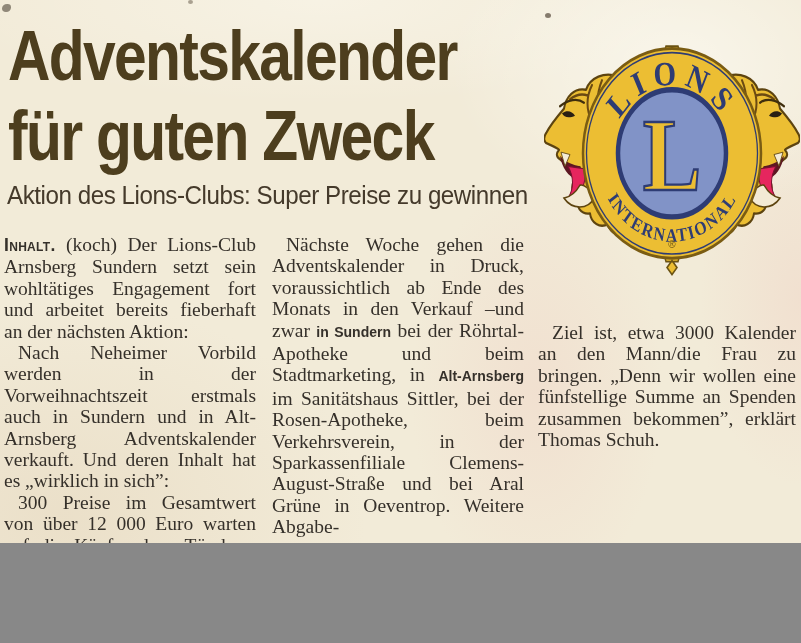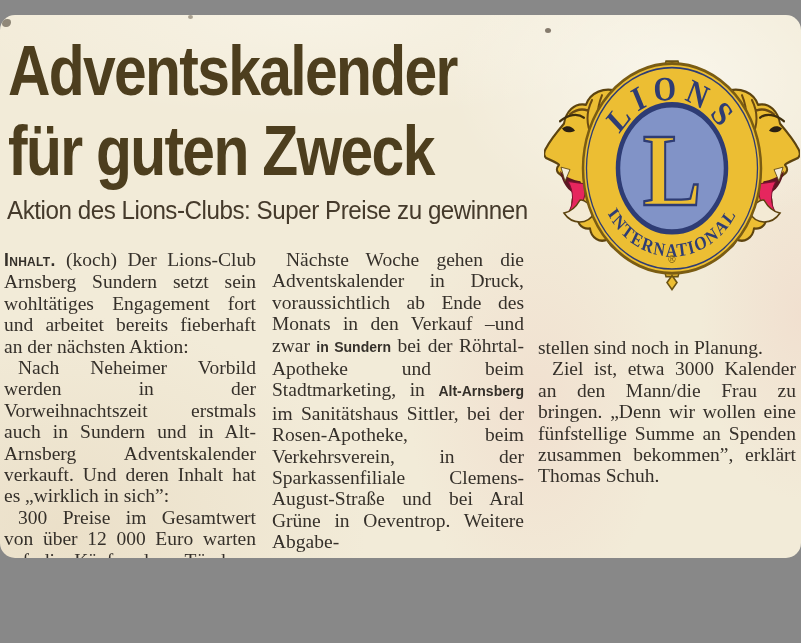--- a/index.html
+++ b/index.html
@@ -1,30 +1,29 @@
 <!DOCTYPE html>
 <html lang="de" style="--paper: #f2ebd8; --ink: #35302a; --headline_ink: #4d3e1e; --gold: #ecbe33; --gold_dark: #7a5c13; --navy: #2e3c74; --blue_disc: #8193c7; --tongue: #e6265e;"><head>
 <meta charset="utf-8">
 <title>Zeitungsausschnitt</title>
 <style>
   html,body{margin:0;padding:0;background:#888;}
   .page{
     position:relative;
     width:801px;height:543px;
-    margin:15px auto;
+    margin:0 auto;
     overflow:hidden;
     font-family:"Liberation Serif", serif;
     background:
       radial-gradient(ellipse 320px 220px at 84% 12%, rgba(255,255,250,.55), transparent 70%),
       radial-gradient(ellipse 180px 300px at 67% 72%, rgba(238,196,186,.28), transparent 70%),
       radial-gradient(ellipse 140px 260px at 100% 55%, rgba(238,198,188,.30), transparent 72%),
       radial-gradient(ellipse 420px 300px at 8% 95%, rgba(221,202,172,.35), transparent 72%),
       radial-gradient(ellipse 500px 140px at 40% 0%, rgba(255,253,246,.4), transparent 75%),
       var(--paper,#f2ebd8);
-    border-radius: 15px;
   }
   .speck{position:absolute;pointer-events:none;}
   .speck.s1{left:2px;top:4px;width:9px;height:8px;background:#49413395;border-radius:60% 40% 55% 45%;}
   .speck.s2{left:188px;top:0px;width:5px;height:4px;background:#6a5f4e;border-radius:50%;opacity:.55;}
   .speck.s3{left:545px;top:13px;width:6px;height:5px;background:#55483a;border-radius:50%;opacity:.7;}
 
   .headline{
     position:absolute;left:8px;top:16px;margin:0;
     font-family:"Liberation Sans", sans-serif;
     font-weight:700;font-size:70px;line-height:80px;
@@ -156,17 +155,16 @@
     <p class="indent">Nach Neheimer Vorbild werden in der Vorweihnachtszeit erstmals auch in Sundern und in Alt-Arnsberg Adventskalender verkauft. Und deren Inhalt hat es „wirklich in sich”:</p>
     <p class="indent">300 Preise im Gesamtwert von über 12 000 Euro warten auf die Käufer des „Türchen-Kalendariums”, das zum Preis von fünf Euro pro Stück ab Ende Oktober in Sundern und Alt-Arnsberg verkauft wird.</p>
 
   </div>
 
   <div class="col col2">
     <p class="indent"><span>Nächste Woche gehen die Adventskalender in Druck, voraussichtlich ab Ende des Monats in den Verkauf –und zwar </span><span class="bsans">in Sundern</span><span> bei der Röhrtal-Apotheke und beim Stadtmarketing, in </span><span class="bsans">Alt-Arnsberg</span><span> im Sanitätshaus Sittler, bei der Rosen-Apotheke, beim Verkehrsverein, in der Sparkassenfiliale Clemens-August-Straße und bei Aral Grüne in Oeventrop. Weitere Abgabe-</span></p>
   </div>
 
   <div class="col col3">
-    <p>stellen sind noch in Planung.</p>
     <p class="indent">Ziel ist, etwa 3000 Kalender an den Mann/die Frau zu bringen. „Denn wir wollen eine fünfstellige Summe an Spenden zusammen bekommen”, erklärt Thomas Schuh.</p>
   </div>
 
 </div>
 
 </body></html>

